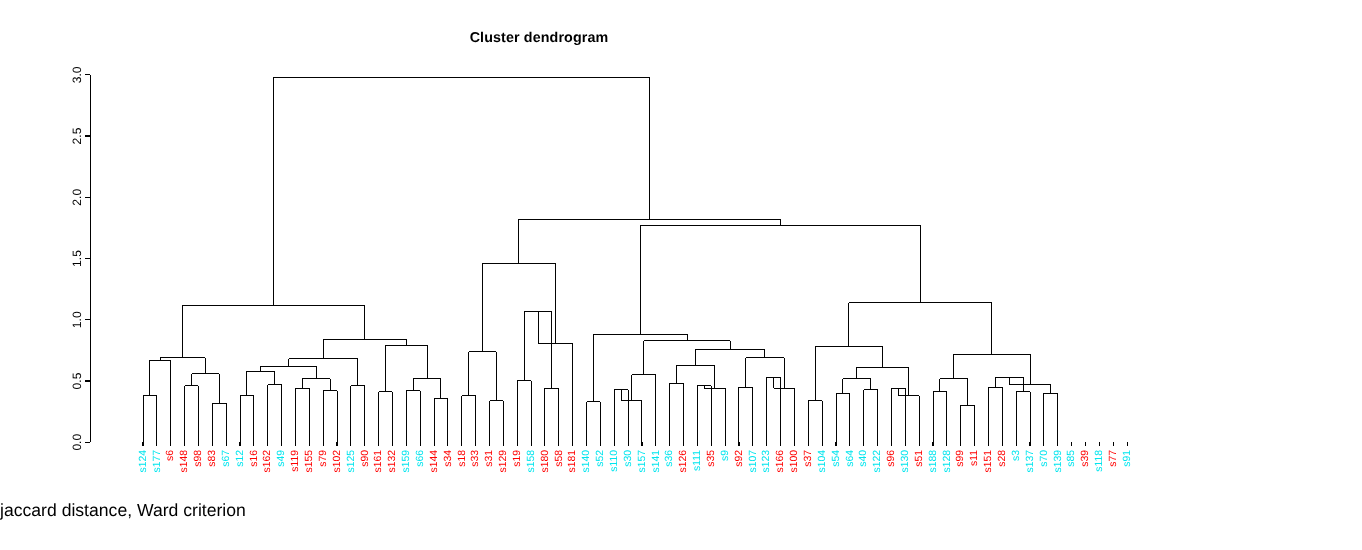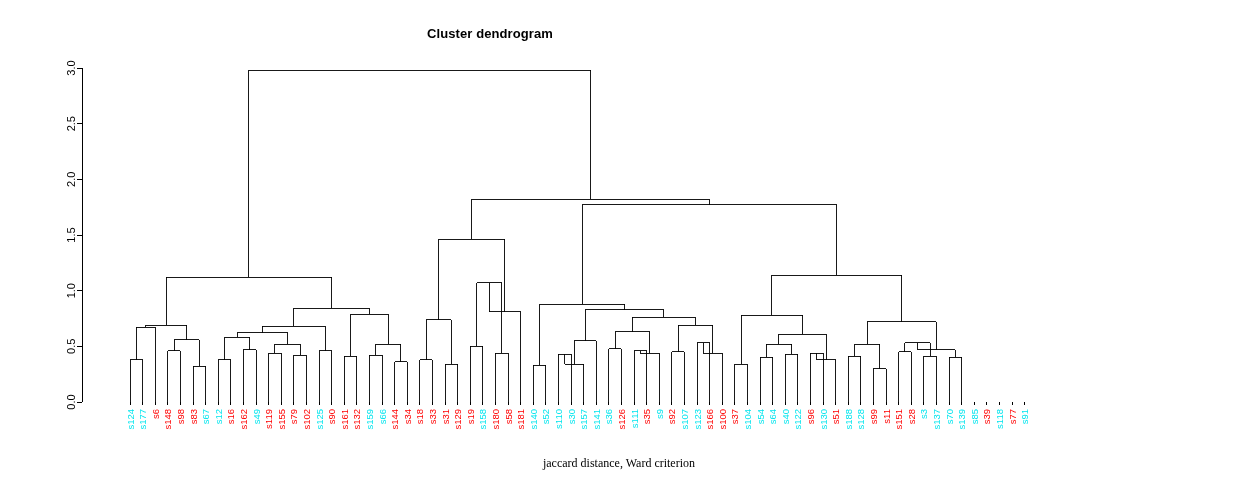--- a/index.html
+++ b/index.html
@@ -28,23 +28,21 @@
     font-size: 13px;
     font-weight: bold;
     letter-spacing: 0.1px;
     margin-top: 22px;
   }
   #x-axis-label {
     position: absolute;
     left: 0;
     top: 456px;
     width: 1238px;
-    text-align: center;
-    font-size: 12px;
-    font-family: Liberation Serif, serif;
+    font-size: 16px;
   }
   #svg-canvas {
     position: absolute;
     left: 0;
     top: 0;
   }
   .axis-line, .tick-line, .branch-line {
     stroke: #000000;
     fill: none;
     shape-rendering: crispEdges;

